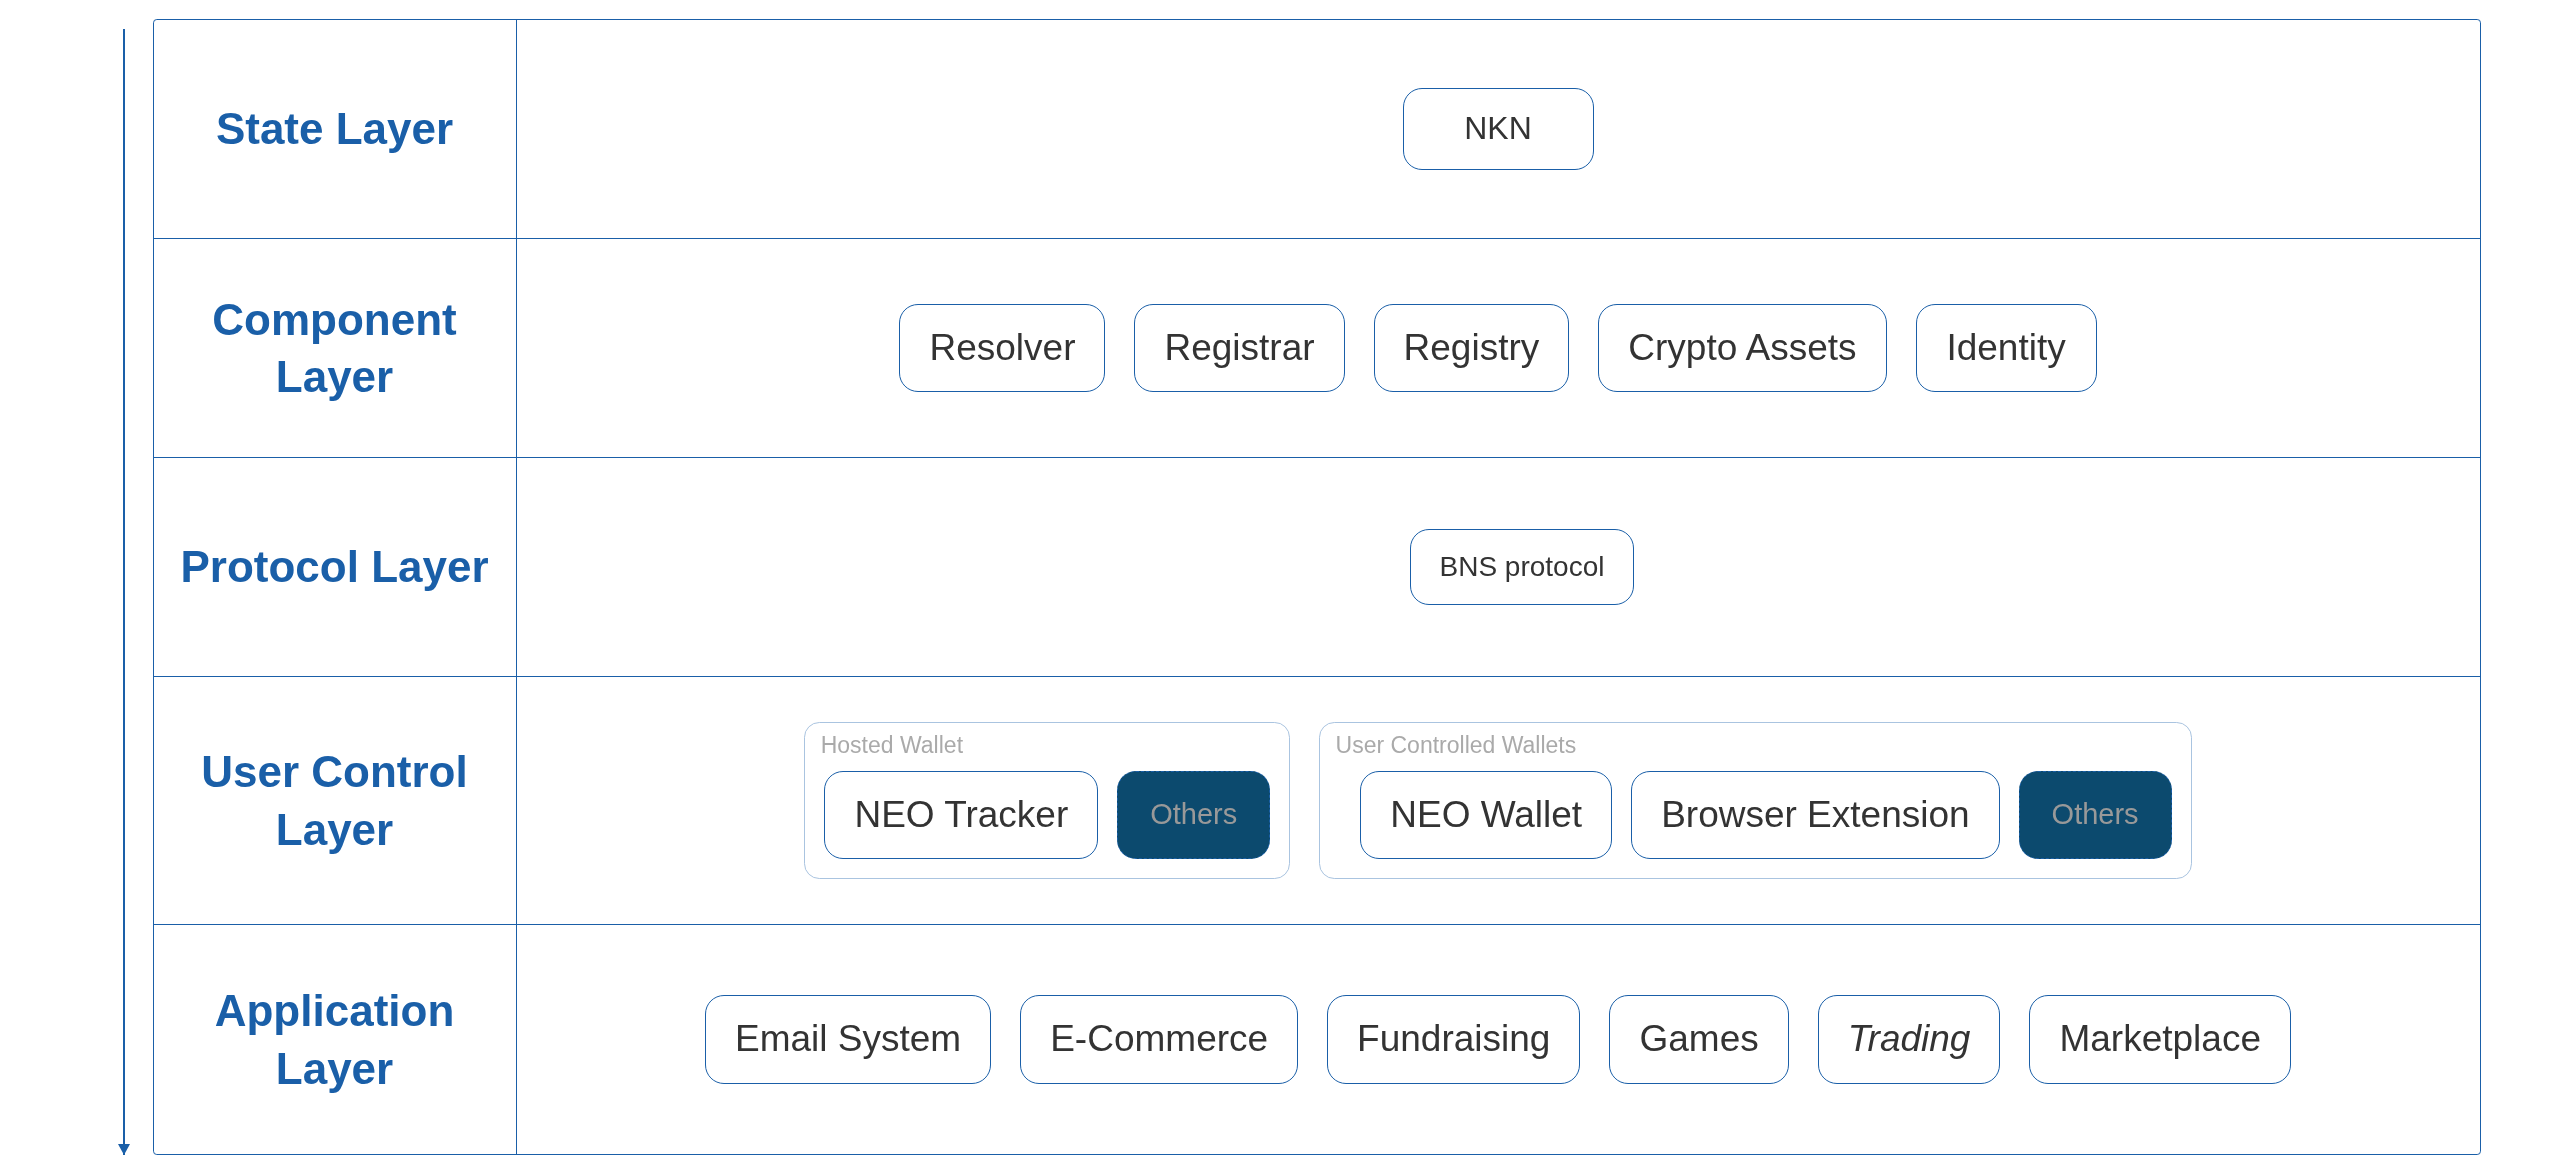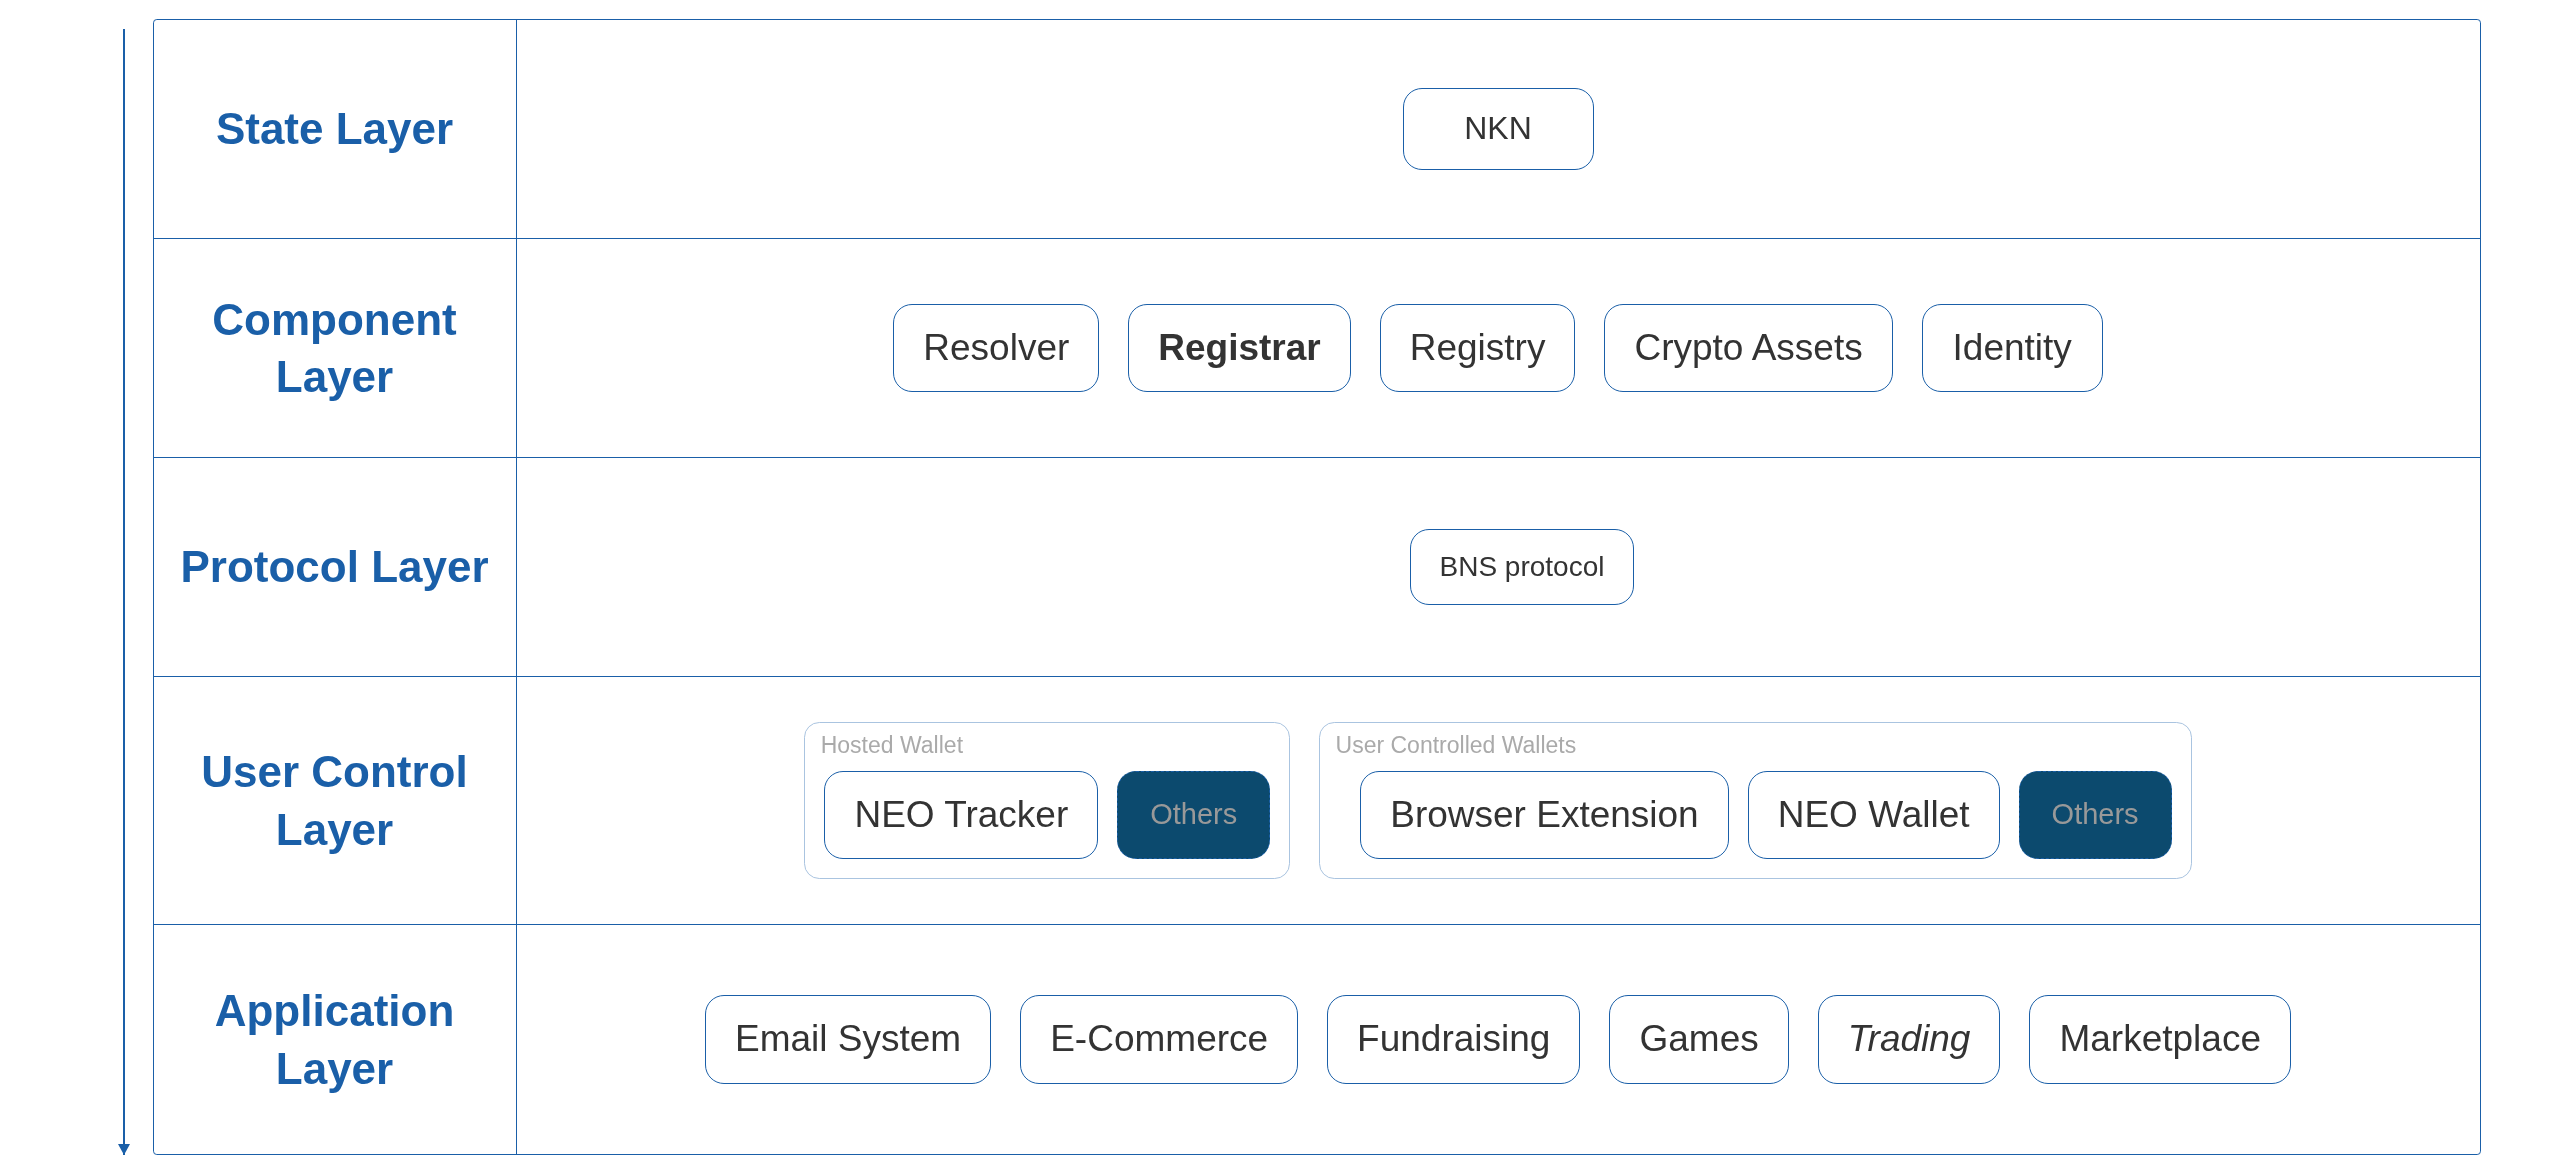--- a/index.html
+++ b/index.html
@@ -159,21 +159,21 @@
         <div class="node" style="min-width:191px; font-size:32px;">NKN</div>
       </div>
     </div>
 
     <div class="layer-row component-row">
       <div class="layer-label-col">
         <span class="layer-label">Component Layer</span>
       </div>
       <div class="layer-content">
         <div class="node" style="min-width:181px;">Resolver</div>
-        <div class="node" style="min-width:181px;font-weight:bold;">Registrar</div>
+        <div class="node" style="min-width:181px;">Registrar</div>
         <div class="node" style="min-width:181px;">Registry</div>
         <div class="node" style="min-width:181px;">Crypto Assets</div>
         <div class="node" style="min-width:181px;">Identity</div>
       </div>
     </div>
 
     <div class="layer-row protocol-row">
       <div class="layer-label-col">
         <span class="layer-label">Protocol Layer</span>
       </div>
@@ -192,22 +192,22 @@
           <span class="group-label">Hosted Wallet</span>
           <div class="group-nodes">
             <div class="node" style="min-width:172px;">NEO Tracker</div>
             <div class="node-dashed" style="min-width:153px;">Others</div>
           </div>
         </div>
 
         <div class="group-box" style="min-width:592px;padding-left:40px;">
           <span class="group-label">User Controlled Wallets</span>
           <div class="group-nodes">
+            <div class="node" style="min-width:172px;">NEO Wallet</div>
             <div class="node" style="min-width:210px;">Browser Extension</div>
-            <div class="node" style="min-width:172px;">NEO Wallet</div>
             <div class="node-dashed" style="min-width:153px;">Others</div>
           </div>
         </div>
       </div>
     </div>
 
     <div class="layer-row application-row">
       <div class="layer-label-col">
         <span class="layer-label">Application Layer</span>
       </div>

